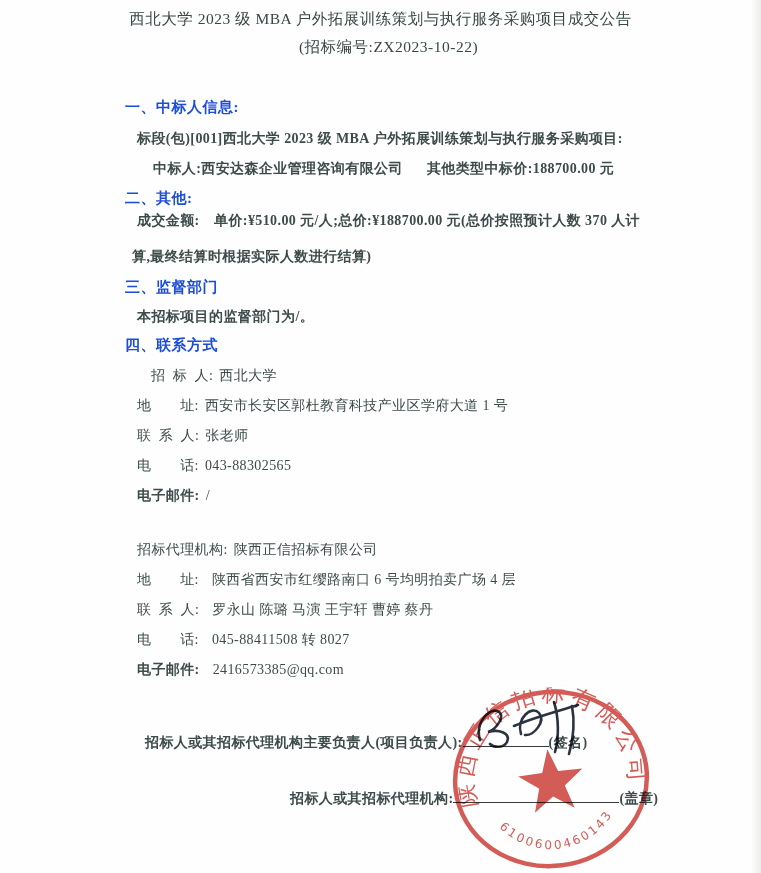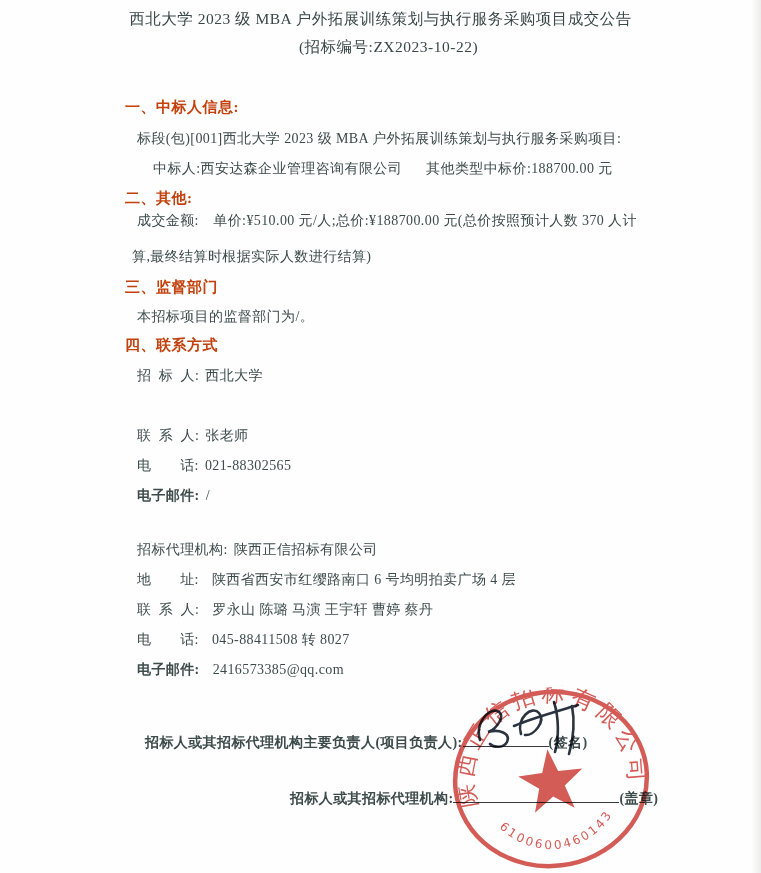--- a/index.html
+++ b/index.html
@@ -13,23 +13,23 @@
   }
   .scan-edge{
     position:absolute;right:0;top:0;width:10px;height:100%;
     background:linear-gradient(to right,#fefefe,#ededeb);
   }
   .abs{position:absolute;white-space:nowrap;}
   .title{
     width:100%;text-align:center;font-size:15.5px;letter-spacing:.5px;color:#3a4747;
   }
   .heading{
-    font-size:15px;font-weight:700;color:#c2410c;letter-spacing:.5px;
+    font-size:15px;font-weight:700;color:#1d4ed8;letter-spacing:.5px;
   }
-  .body-line{font-size:14px;letter-spacing:.4px;}
+  .body-line{font-size:14px;letter-spacing:.4px;font-weight:bold;}
   .row .lbl{font-size:14px;letter-spacing:.4px;}
   .row .val{font-size:14px;letter-spacing:.4px;margin-left:6px;}
   .row.agency .val{margin-left:13px;}
   .gap-price{margin-left:24px;}
   .sign-line{
     display:inline-block;height:15px;border-bottom:1.5px solid #3a3a3a;
     vertical-align:baseline;
   }
   .stamp-wrap{
     position:absolute;left:450px;top:688px;width:202px;height:182px;
@@ -58,28 +58,31 @@
 
   <div class="abs heading" style="top:189px;left:125px;">二、其他:</div>
   <div class="abs body-line" style="top:212px;left:137px;">成交金额:　单价:¥510.00 元/人;总价:¥188700.00 元(总价按照预计人数 370 人计</div>
   <div class="abs body-line" style="top:248px;left:132px;">算,最终结算时根据实际人数进行结算)</div>
 
   <div class="abs heading" style="top:278px;left:125px;">三、监督部门</div>
   <div class="abs body-line" style="top:308px;left:137px;">本招标项目的监督部门为/。</div>
 
   <div class="abs heading" style="top:336px;left:125px;">四、联系方式</div>
 
-  <div class="abs row" style="top:366px;left:137px;">
+  <div class="abs row" style="top:366px;left:151px;">
     <span class="lbl">招 标 人:</span><span class="val">西北大学</span>
+  </div>
+  <div class="abs row" style="top:396px;left:137px;">
+    <span class="lbl">地　　址:</span><span class="val">西安市长安区郭杜教育科技产业区学府大道 1 号</span>
   </div>
   <div class="abs row" style="top:426px;left:137px;">
     <span class="lbl">联 系 人:</span><span class="val">张老师</span>
   </div>
   <div class="abs row" style="top:456px;left:137px;">
-    <span class="lbl">电　　话:</span><span class="val">021-88302565</span>
+    <span class="lbl">电　　话:</span><span class="val">043-88302565</span>
   </div>
   <div class="abs row" style="top:486px;left:137px;">
     <span class="lbl" style="font-weight:700;">电子邮件:</span><span class="val">/</span>
   </div>
 
   <div class="abs row agency" style="top:540px;left:137px;">
     <span class="lbl">招标代理机构:</span><span class="val" style="margin-left:6px;">陕西正信招标有限公司</span>
   </div>
   <div class="abs row agency" style="top:570px;left:137px;">
     <span class="lbl">地　　址:</span><span class="val">陕西省西安市红缨路南口 6 号均明拍卖广场 4 层</span>

